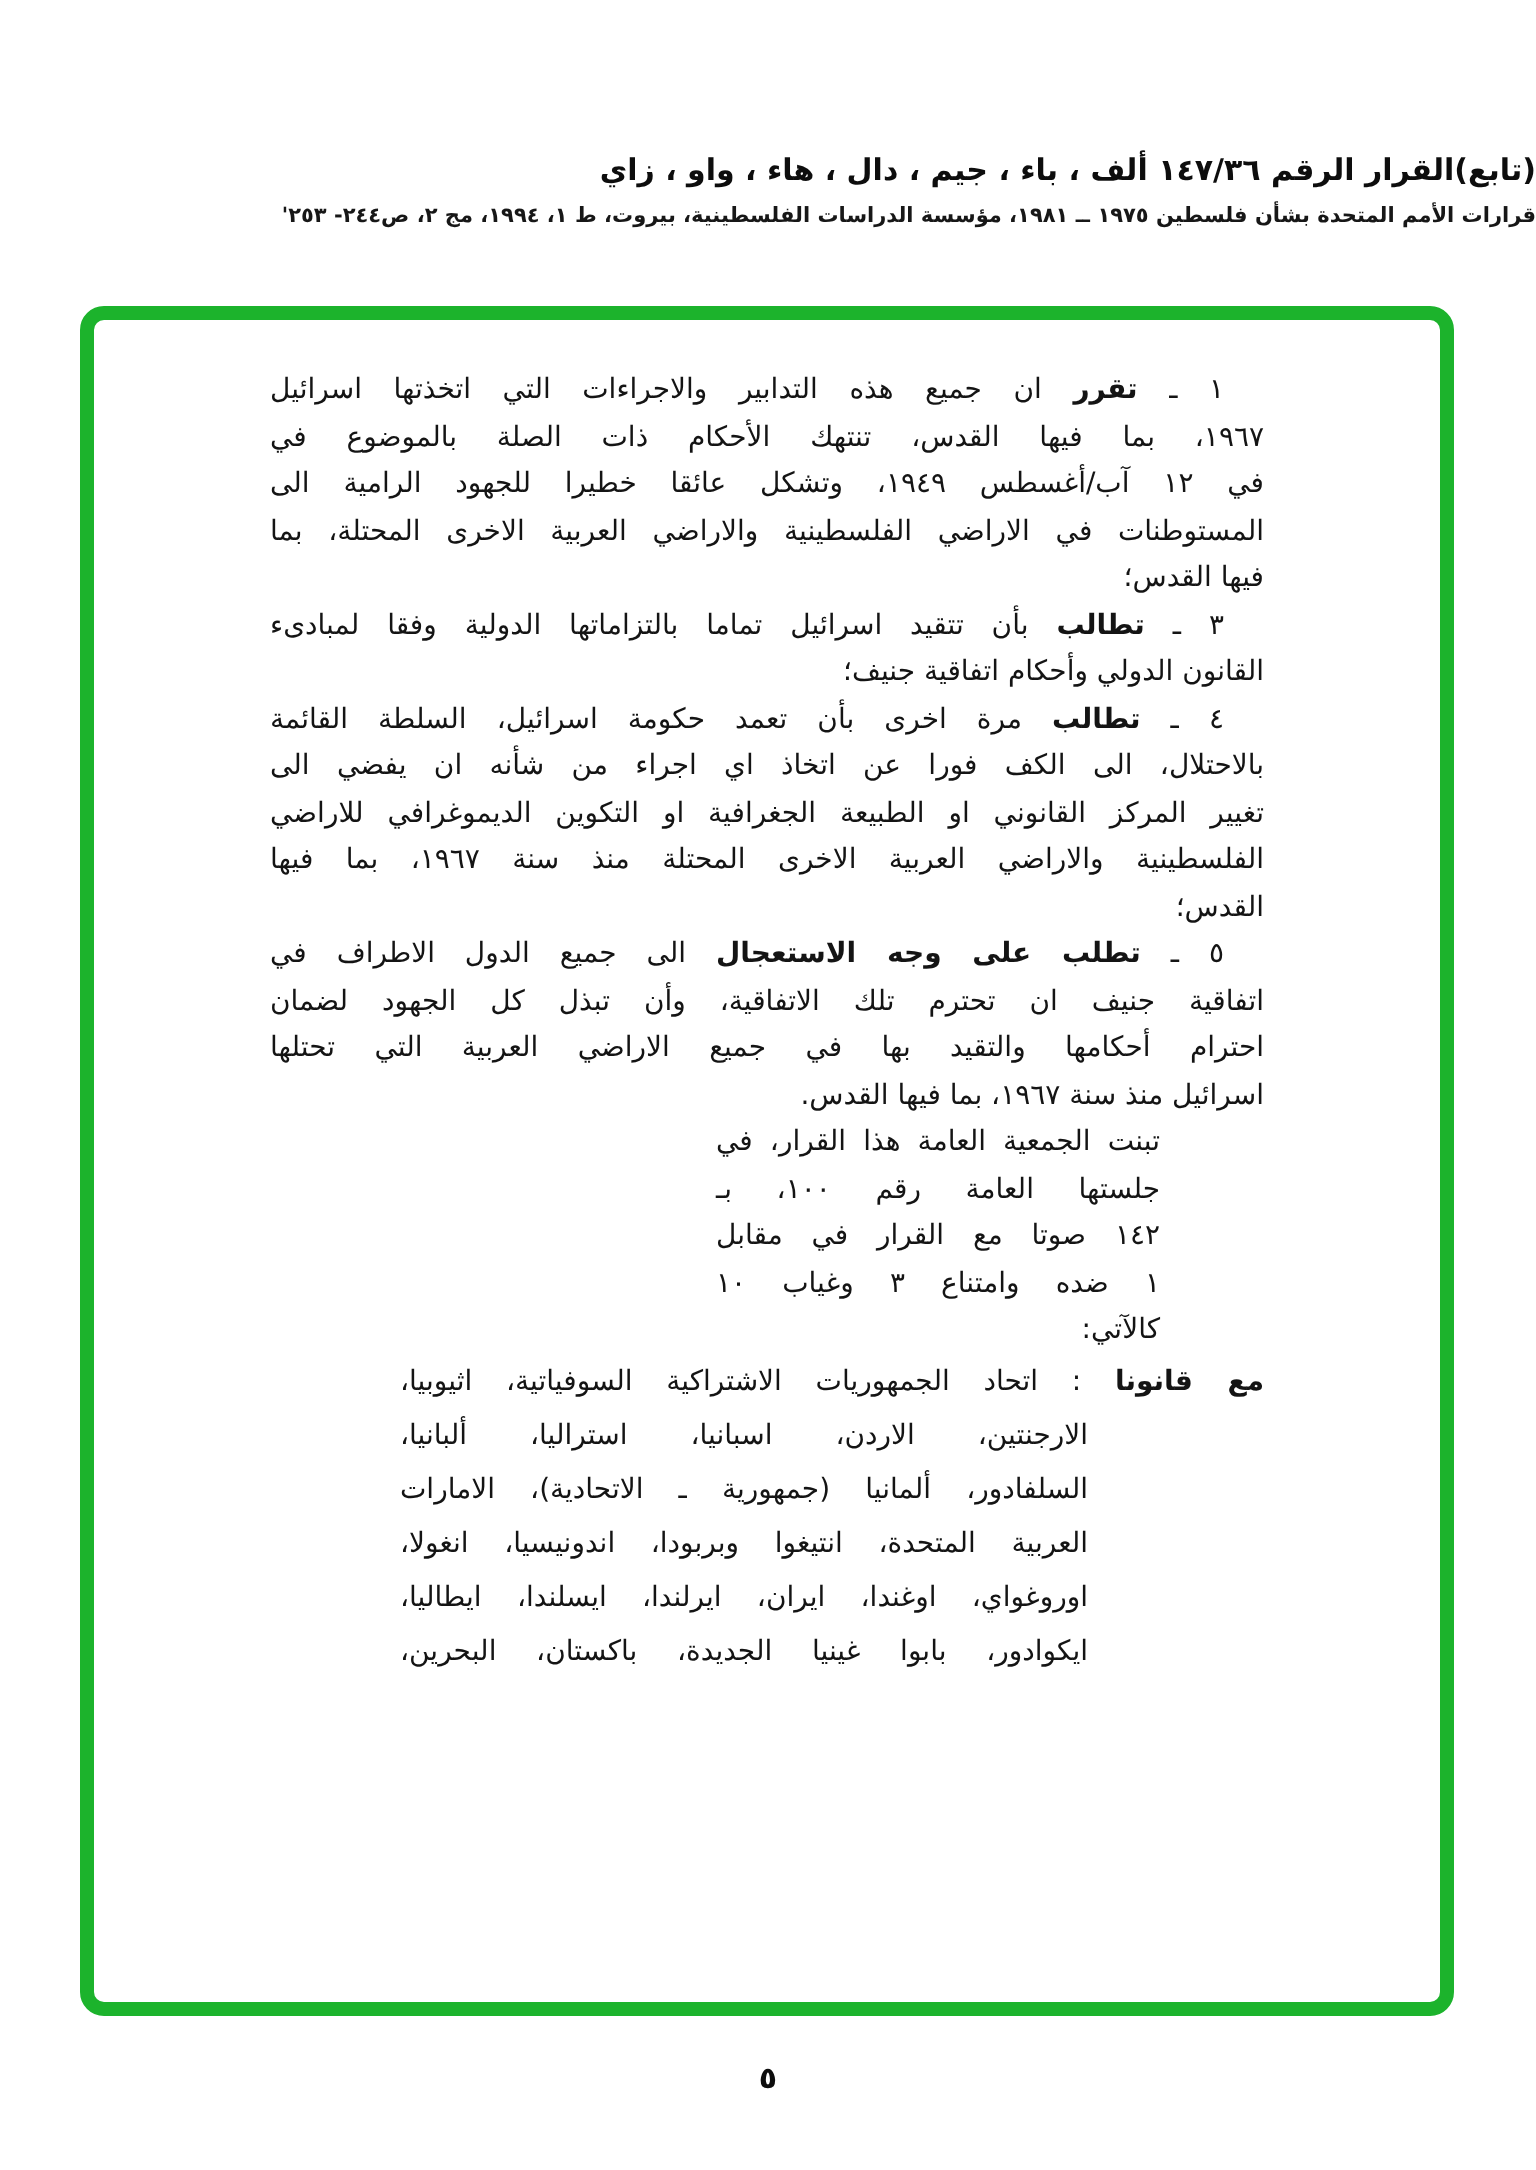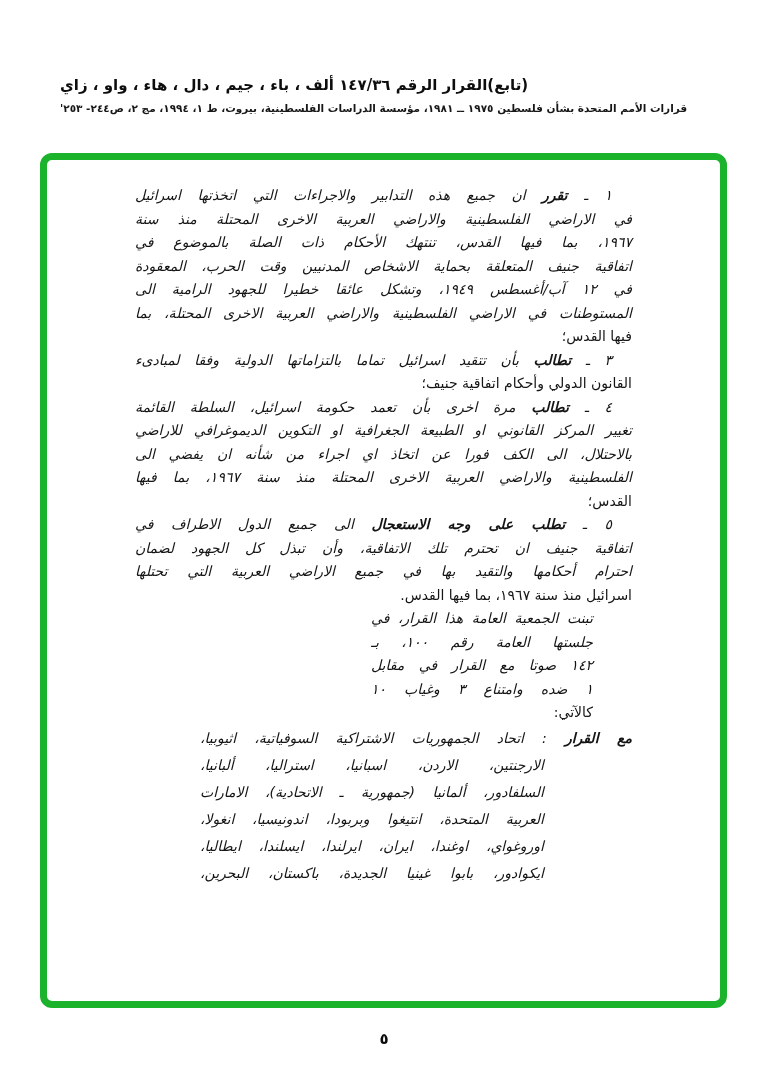--- a/index.html
+++ b/index.html
@@ -5,22 +5,22 @@
   html,body{margin:0;padding:0;}
   body{
     position:relative;
     width:768px;height:1085px;
     background:#ffffff;
     font-family:"DejaVu Sans",sans-serif;
     color:#141414;
     overflow:hidden;
   }
   .header{
-    position:absolute;top:76px;left:16px;right:0;
-    text-align:left;direction:rtl;padding-left:44px;
+    position:absolute;top:76px;left:6px;right:0;
+    text-align:right;direction:rtl;padding-left:44px;
   }
   .doc-title{
     font-size:15px;font-weight:bold;color:#0d0d0d;
     letter-spacing:0px;
   }
   .doc-citation{
     margin-top:8px;
     font-size:10.5px;font-weight:bold;color:#171717;
   }
   .frame{
@@ -32,26 +32,26 @@
   }
   .content{
     position:absolute;top:0;left:0;right:0;bottom:0;
     padding:24px 88px 0 88px;
     direction:rtl;
     font-size:14px;line-height:23.5px;
     text-align:right;
   }
   .para{margin:0;}
   .line{min-height:23.5px;}
-  .line.fill{text-align:justify;text-align-last:justify;font-style:italic;}
+  .line.fill{text-align:justify;text-align-last:justify;}
   .line.indent{text-indent:20px;}
   .b{font-weight:bold;}
   .adoption{
     width:222px;
-    margin-right:39px;
+    margin-right:52px;
   }
   .vote{
     margin-left:65px;
     line-height:27px;
   }
   .vote .line{min-height:27px;}
   .vote .line + .line{margin-right:88px;}
   .pageno{
     position:absolute;top:1030px;left:0;right:0;
     text-align:center;
@@ -64,56 +64,54 @@
 <div class="header">
   <div class="doc-title">(تابع)القرار الرقم  ١٤٧/٣٦ ألف ، باء ، جيم ، دال ، هاء ، واو ، زاي</div>
   <div class="doc-citation">قرارات الأمم المتحدة بشأن فلسطين ١٩٧٥ ــ ١٩٨١، مؤسسة الدراسات الفلسطينية، بيروت، ط ١، ١٩٩٤، مج ٢، ص٢٤٤- ٢٥٣'</div>
 </div>
 
 <div class="frame" style="border-color: rgb(28, 179, 44);">
   <div class="content">
     <div>
         <div class="para">
           <div class="line fill indent"><span>١ ـ </span><span class="b">تقرر</span><span> ان جميع هذه التدابير والاجراءات التي اتخذتها اسرائيل</span></div>
-          <div class="line fill"><span>في الاراضي الفلسطينية والاراضي العربية الاخرى المحتلة منذ سنة</span></div>
           <div class="line fill"><span>١٩٦٧، بما فيها القدس، تنتهك الأحكام ذات الصلة بالموضوع في</span></div>
-          <div class="line fill"><span>اتفاقية جنيف المتعلقة بحماية الاشخاص المدنيين وقت الحرب، المعقودة</span></div>
           <div class="line fill"><span>في ١٢ آب/أغسطس ١٩٤٩، وتشكل عائقا خطيرا للجهود الرامية الى</span></div>
         </div>
         <div class="para">
           <div class="line fill"><span>المستوطنات في الاراضي الفلسطينية والاراضي العربية الاخرى المحتلة، بما</span></div>
           <div class="line"><span>فيها القدس؛</span></div>
         </div>
         <div class="para">
           <div class="line fill indent"><span>٣ ـ </span><span class="b">تطالب</span><span> بأن تتقيد اسرائيل تماما بالتزاماتها الدولية وفقا لمبادىء</span></div>
           <div class="line"><span>القانون الدولي وأحكام اتفاقية جنيف؛</span></div>
         </div>
         <div class="para">
           <div class="line fill indent"><span>٤ ـ </span><span class="b">تطالب</span><span> مرة اخرى بأن تعمد حكومة اسرائيل، السلطة القائمة</span></div>
+          <div class="line fill"><span>بالاحتلال، الى الكف فورا عن اتخاذ اي اجراء من شأنه ان يفضي الى</span></div>
           <div class="line fill"><span>تغيير المركز القانوني او الطبيعة الجغرافية او التكوين الديموغرافي للاراضي</span></div>
-          <div class="line fill"><span>بالاحتلال، الى الكف فورا عن اتخاذ اي اجراء من شأنه ان يفضي الى</span></div>
           <div class="line fill"><span>الفلسطينية والاراضي العربية الاخرى المحتلة منذ سنة ١٩٦٧، بما فيها</span></div>
           <div class="line"><span>القدس؛</span></div>
         </div>
         <div class="para">
           <div class="line fill indent"><span>٥ ـ </span><span class="b">تطلب على وجه الاستعجال</span><span> الى جميع الدول الاطراف في</span></div>
           <div class="line fill"><span>اتفاقية جنيف ان تحترم تلك الاتفاقية، وأن تبذل كل الجهود لضمان</span></div>
           <div class="line fill"><span>احترام أحكامها والتقيد بها في جميع الاراضي العربية التي تحتلها</span></div>
           <div class="line"><span>اسرائيل منذ سنة ١٩٦٧، بما فيها القدس.</span></div>
         </div>
       </div>
     <div class="adoption">
         <div class="line fill"><span>تبنت الجمعية العامة هذا القرار، في</span></div>
         <div class="line fill"><span>جلستها العامة رقم ١٠٠، بـ</span></div>
         <div class="line fill"><span>١٤٢ صوتا مع القرار في مقابل</span></div>
         <div class="line fill"><span>١ ضده وامتناع ٣ وغياب ١٠</span></div>
         <div class="line"><span>كالآتي:</span></div>
       </div>
     <div class="vote">
-        <div class="line fill"><span class="b">مع القرار</span><span> :  اتحاد الجمهوريات الاشتراكية السوفياتية، اثيوبيا،</span></div>
+        <div class="line fill"><span class="b">مع قانونا</span><span> :  اتحاد الجمهوريات الاشتراكية السوفياتية، اثيوبيا،</span></div>
         <div class="line fill"><span>الارجنتين، الاردن، اسبانيا، استراليا، ألبانيا،</span></div>
         <div class="line fill"><span>السلفادور، ألمانيا (جمهورية ـ الاتحادية)، الامارات</span></div>
         <div class="line fill"><span>العربية المتحدة، انتيغوا وبربودا، اندونيسيا، انغولا،</span></div>
         <div class="line fill"><span>اوروغواي، اوغندا، ايران، ايرلندا، ايسلندا، ايطاليا،</span></div>
         <div class="line fill"><span>ايكوادور، بابوا غينيا الجديدة، باكستان، البحرين،</span></div>
       </div>
   </div>
 </div>
 
 <div class="pageno">٥</div>

